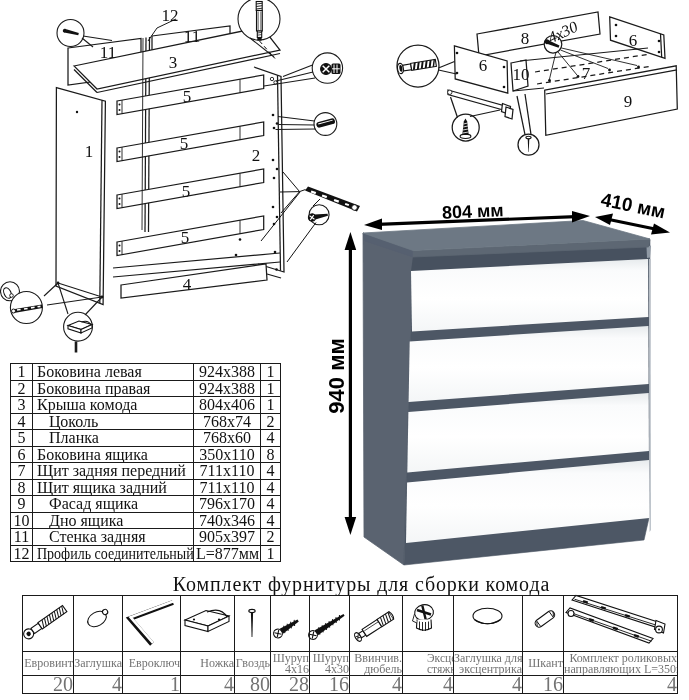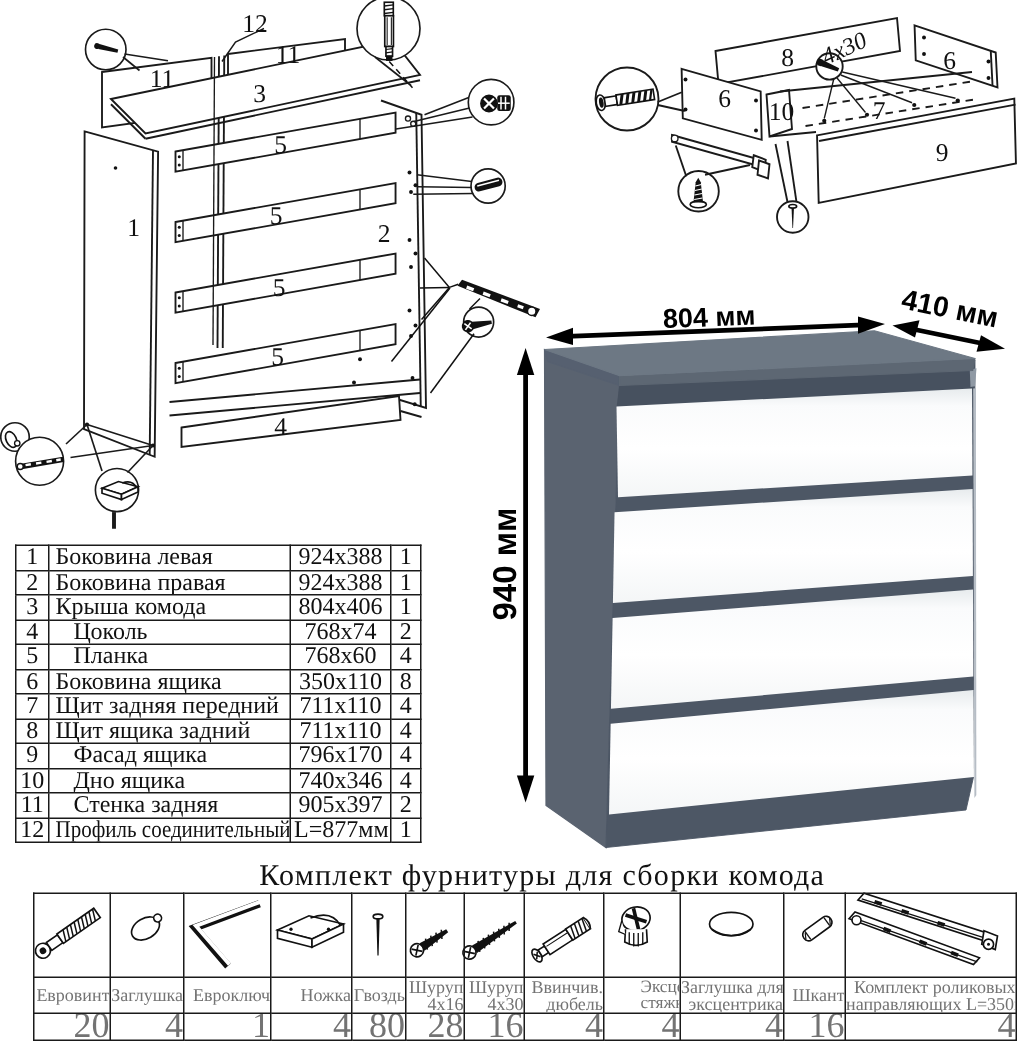--- a/index.html
+++ b/index.html
@@ -11,21 +11,21 @@
 #parts td{border:1.4px solid #1a1a1a;font-size:16px;line-height:15.5px;padding:0;height:15px;overflow:hidden;white-space:nowrap;color:#111;}
 #parts td.c{text-align:center;}
 #parts td.n{padding-left:4px;}
 #parts td.i{padding-left:16px;margin-left:32px;}
 
 #hw{position:absolute;left:22px;top:595px;width:656px;height:99px;table-layout:fixed;}
 #hw td{border:1.4px solid #1a1a1a;text-align:right;vertical-align:middle;padding:0;overflow:hidden;color:#737373;white-space:nowrap;}
 #hw tr.icons td{height:53px;}
 #hw tr.lbl td{height:23px;font-size:12px;line-height:11px;}
 #hw tr.lbl td.sm{font-size:12px;}
-#hw tr.num td{height:16px;font-size:24px;line-height:15px;}
+#hw tr.num td{height:16px;font-size:20px;line-height:15px;}
 #title{position:absolute;left:17px;top:572.5px;width:689px;text-align:center;font-size:20px;letter-spacing:0.85px;color:#111;}
 </style>
 </head>
 <body>
 <div class="page">
 <svg class="main" width="689" height="700" viewBox="0 0 689 700" fill="none" stroke="none">
 <defs>
 <linearGradient id="dg" x1="0" y1="0" x2="0" y2="1">
   <stop offset="0" stop-color="#e7ebed"></stop>
   <stop offset="0.16" stop-color="#fafbfc"></stop>

